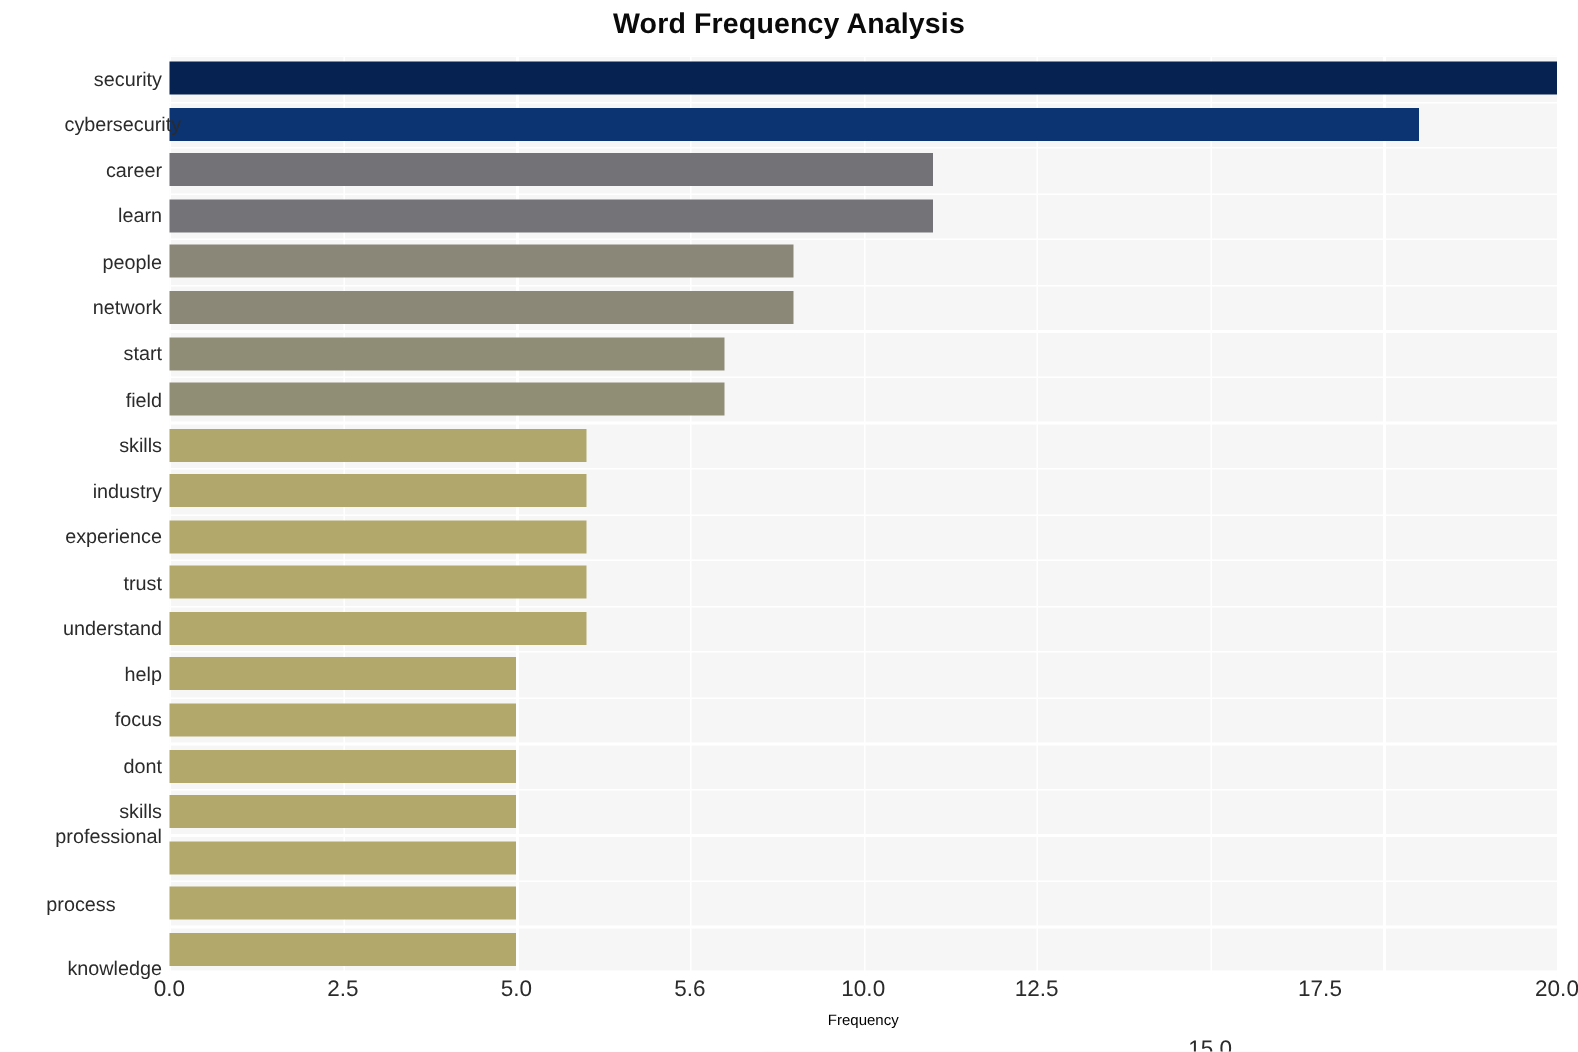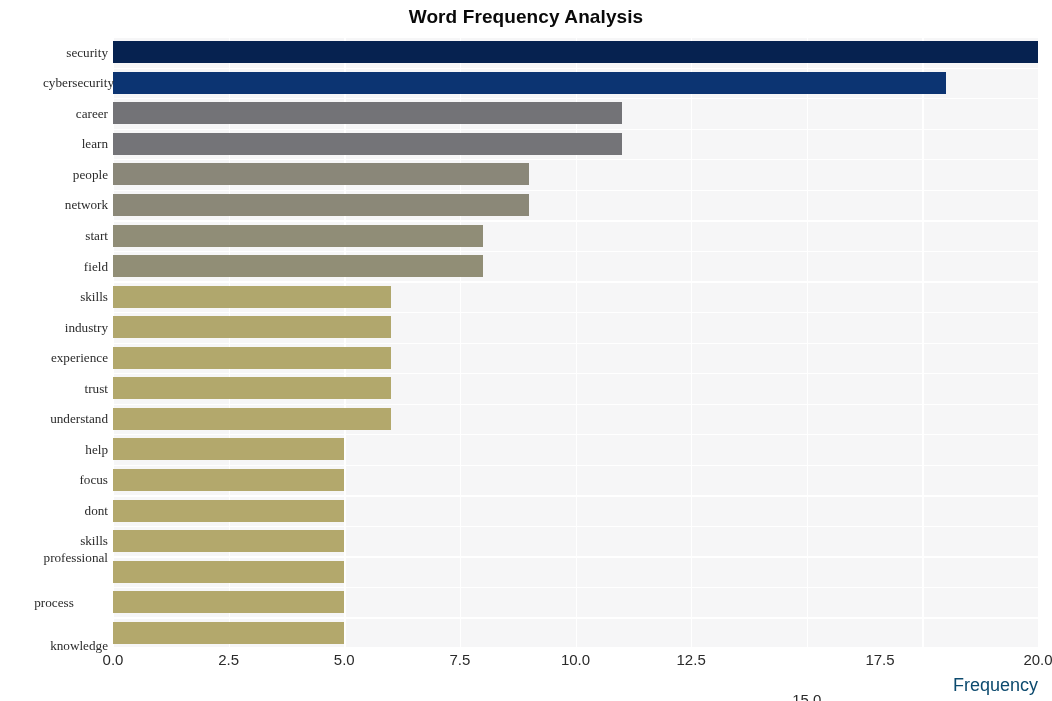--- a/index.html
+++ b/index.html
@@ -68,43 +68,42 @@
   }
   .ytick-wrap {
     position: absolute;
     left: 0;
     width: 108px;
     text-align: right;
     font-size: 13.2px;
     color: #2b2b2b;
     white-space: nowrap;
     line-height: 1;
-    font-family: Liberation Serif, serif;
   }
 
   
   .xtick {
     position: absolute;
     top: 652px;
     transform: translateX(-50%);
     font-size: 15px;
     color: #2b2b2b;
     white-space: nowrap;
     line-height: 1;
   }
 
   
   #xlabel {
     position: absolute;
     left: 113px;
     top: 675px;
     width: 925px;
-    text-align: right;
-    font-size: 18px;
-    color: #0c4a6e;
+    text-align: center;
+    font-size: 10px;
+    color: #000000;
   }
 </style>
 </head>
 <body>
 
 <div id="figure">
 
   <div id="chart-title">Word Frequency Analysis</div>
 
   <div id="plot-area">
@@ -179,21 +178,21 @@
       <div class="ytick-wrap" style="top: 503.925px;">dont</div>
       <div class="ytick-wrap" style="top: 534.475px;">skills</div>
       <div class="ytick-wrap" style="top: 551px;">professional</div>
       <div class="ytick-wrap" style="top: 595.575px; text-align: center;">process</div>
       <div class="ytick-wrap" style="top: 639px;">knowledge</div>
     </div>
   <div id="x-tick-layer">
       <div class="xtick" style="left: 113px;">0.0</div>
       <div class="xtick" style="left: 228.625px;">2.5</div>
       <div class="xtick" style="left: 344.25px;">5.0</div>
-      <div class="xtick" style="left: 459.875px;">7.5</div>
+      <div class="xtick" style="left: 459.875px;">5.6</div>
       <div class="xtick" style="left: 575.5px;">10.0</div>
       <div class="xtick" style="left: 691.125px;">12.5</div>
       <div class="xtick" style="left: 806.75px; margin-top: 40px;">15.0</div>
       <div class="xtick" style="left: 880px;">17.5</div>
       <div class="xtick" style="left: 1038px;">20.0</div>
     </div>
 
   <div id="xlabel">Frequency</div>
 
 </div>

